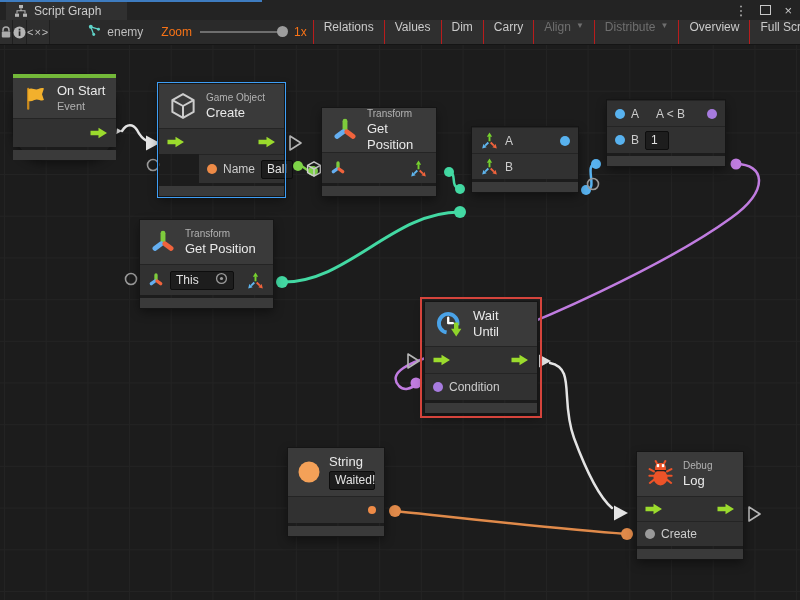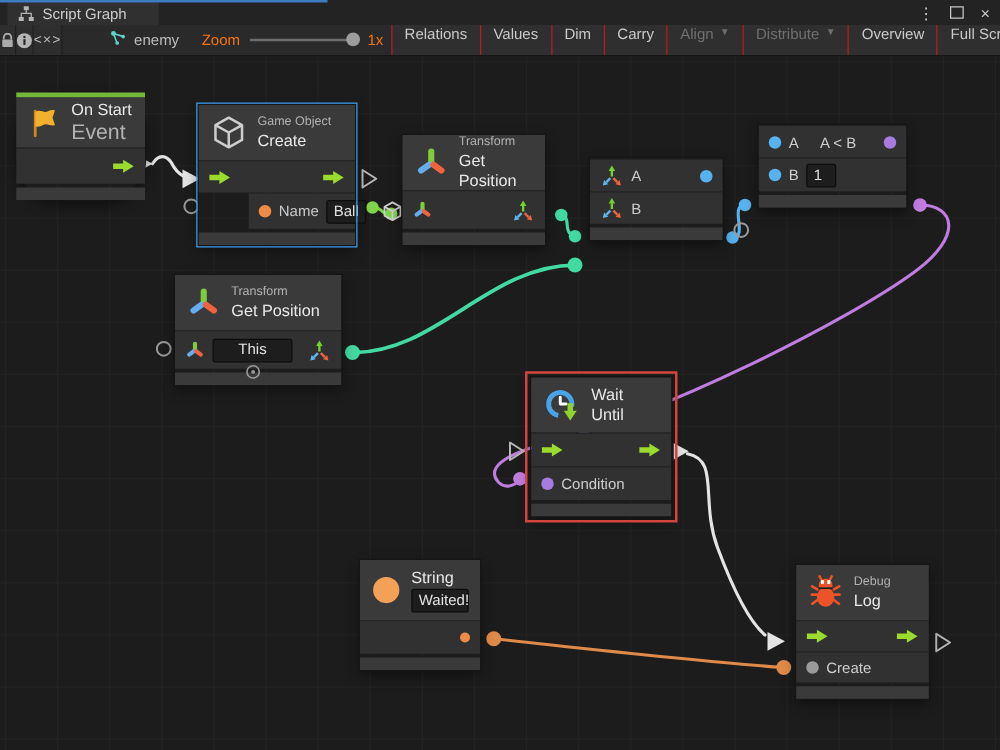--- a/index.html
+++ b/index.html
@@ -106,21 +106,21 @@
       <div class="n-accent" style="background: rgb(115, 184, 57);"></div>
       <div class="n-header" style="height: 40px;">
         <span class="hicon">
           <svg width="27" height="27" viewBox="0 0 24 24">
             <path d="M5.5 3.5 V21" stroke="#c8891e" stroke-width="2" stroke-linecap="round" fill="none"></path>
             <path d="M5.5 4 C9 1.6 11.5 5.2 14.5 3.6 C16.2 2.7 18 2.4 19.5 3 L17.8 8.2 L19.5 13.4 C16.5 14.8 14.2 11.6 11 13.4 C9 14.5 7 14.8 5.5 14.2 Z" fill="#f2b02c"></path>
           </svg>
         </span>
         <div class="n-headtext">
           <div class="n-title">On Start</div>
-          <div class="n-kicker" style="font-size: 17px;">Event</div>
+          <div class="n-kicker" style="font-size: 11px;">Event</div>
         </div>
       </div>
       <div class="n-row" style="height: 28px;">
         <span class="spacer"></span>
         <span class="flow">
           <svg width="18" height="12" viewBox="0 0 18 12">
             <path d="M0.5 3.8 H8.5 V0.8 L17 6 L8.5 11.2 V8.2 H0.5 Z" fill="#9bdb2d"></path>
           </svg>
         </span>
       </div>
@@ -275,21 +275,21 @@
         </div>
       </div>
       <div class="n-row" style="height: 30px;">
         <span class="picon">
           <svg width="16" height="16" viewBox="0 0 24 24" fill="none" stroke-linecap="round" stroke-width="5">
             <path d="M12 11.5 V4.5" stroke="#7ecb3c"></path>
             <path d="M10.5 13.5 L5 17.5" stroke="#64aef0"></path>
             <path d="M13.5 13.5 L19 17.5" stroke="#f0633c"></path>
           </svg>
         </span>
-        <div class="n-field" style="width: 64px; flex-direction: column;">
+        <div class="n-field" style="width: 64px;">
           <span>This</span>
           <span class="ficon"><svg width="13" height="13" viewBox="0 0 14 14" fill="none">
               <circle cx="7" cy="7" r="5.3" stroke="#9a9a9a" stroke-width="1.4"></circle>
               <circle cx="7" cy="7" r="1.7" fill="#9a9a9a"></circle>
             </svg></span>
         </div>
         <span class="spacer"></span>
         <span class="picon">
           <svg width="19" height="19" viewBox="0 0 24 24">
             <g stroke-width="2.4" fill="none">

